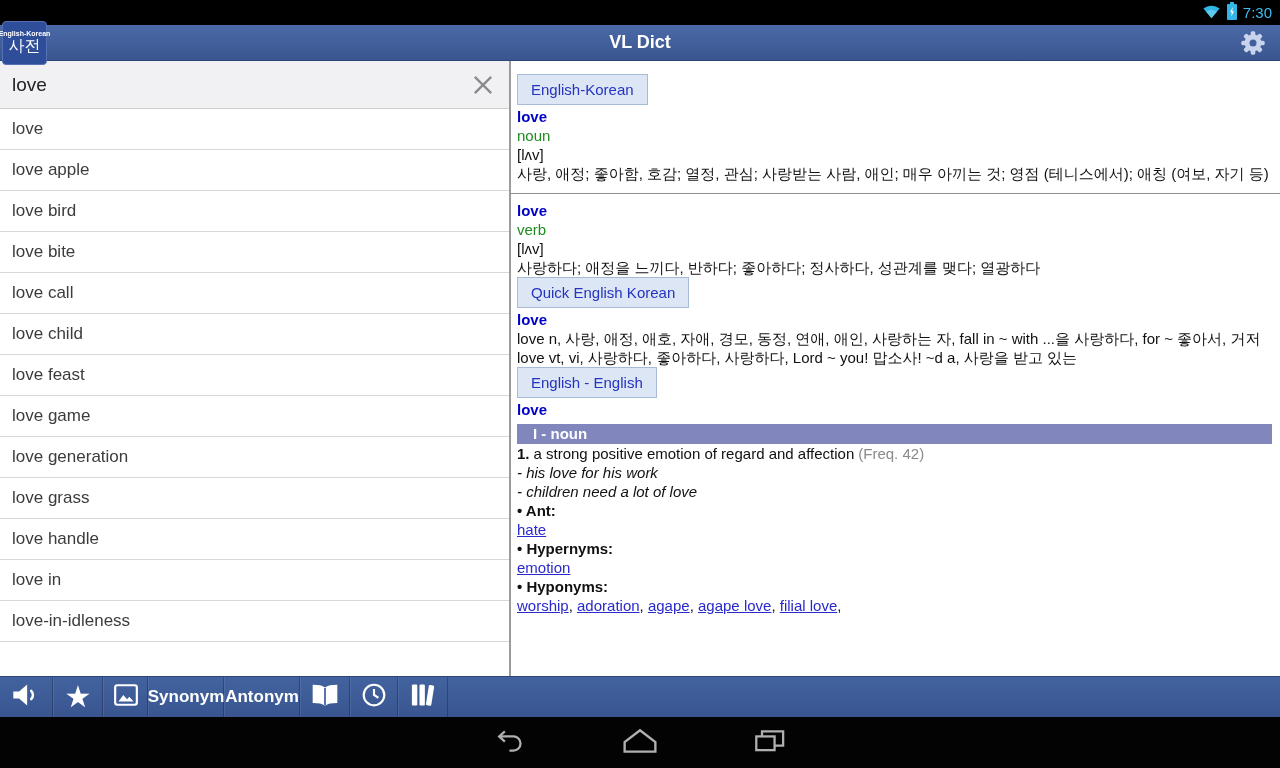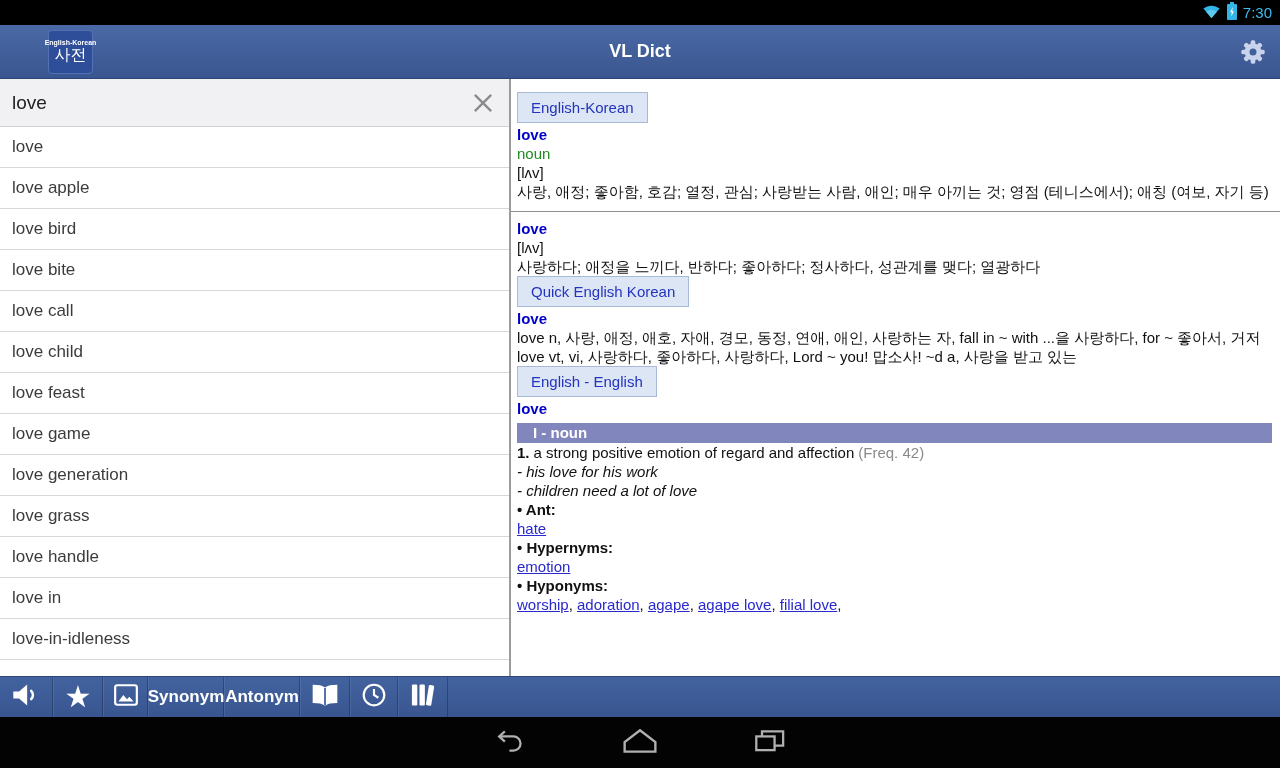--- a/index.html
+++ b/index.html
@@ -6,23 +6,23 @@
   html,body { width:1280px; height:768px; overflow:hidden; background:#000;
               font-family:"Liberation Sans","DejaVu Sans",sans-serif; }
   .screen { width:1280px; height:768px; display:flex; flex-direction:column; background:#fca5a5; }
 
   
   .status-bar { height:25px; background:#000; display:flex; align-items:center;
                 justify-content:flex-end; gap:5px; padding-right:8px; }
   .status-time { color:#3cbdf0; font-size:15px; }
 
   
-  .app-bar { height:54px; background:linear-gradient(#4a69a6,#3a5690);
+  .app-bar { height:36px; background:linear-gradient(#4a69a6,#3a5690);
              border-bottom:1px solid #2c4478; display:flex; align-items:center;
-             position:relative; flex:0 0 auto;padding-left:46px; }
+             position:relative; flex:0 0 auto; }
   .app-icon { width:45px; height:44px; margin-left:2px; background:#2e4e9a;
               border:1px solid #5571b4; border-radius:4px; display:flex;
               flex-direction:column; align-items:center; justify-content:center; cursor:pointer; }
   .app-icon-l1 { color:#fff; font-size:7px; font-weight:bold; white-space:nowrap; }
   .app-icon-l2 { color:#fff; font-size:16px; line-height:18px; }
   .app-title { position:absolute; left:0; right:0; text-align:center; color:#fff;
                font-size:18px; font-weight:bold; pointer-events:none; }
   .gear-btn { margin-left:auto; margin-right:13px; width:28px; height:28px; cursor:pointer; z-index:1; }
 
   
@@ -153,20 +153,21 @@
         <div class="headword">love</div>
         <div class="pos">noun</div>
         <div class="pron">[lʌv]</div>
         <div class="defline">사랑, 애정; 좋아함, 호감; 열정, 관심; 사랑받는 사람, 애인; 매우 아끼는 것; 영점 (테니스에서); 애칭 (여보, 자기 등)</div>
       </div>
 
       <hr class="entry-divider">
 
       <div>
         <div class="headword">love</div>
+        <div class="pos">verb</div>
         <div class="pron">[lʌv]</div>
         <div class="defline">사랑하다; 애정을 느끼다, 반하다; 좋아하다; 정사하다, 성관계를 맺다; 열광하다</div>
       </div>
 
       <div class="section-gap">
         <div class="tab">Quick English Korean</div>
         <div class="headword">love</div>
         <div class="defline">love n, 사랑, 애정, 애호, 자애, 경모, 동정, 연애, 애인, 사랑하는 자, fall in ~ with ...을 사랑하다, for ~ 좋아서, 거저</div>
         <div class="defline">love vt, vi, 사랑하다, 좋아하다, 사랑하다, Lord ~ you! 맙소사! ~d a, 사랑을 받고 있는</div>
       </div>

